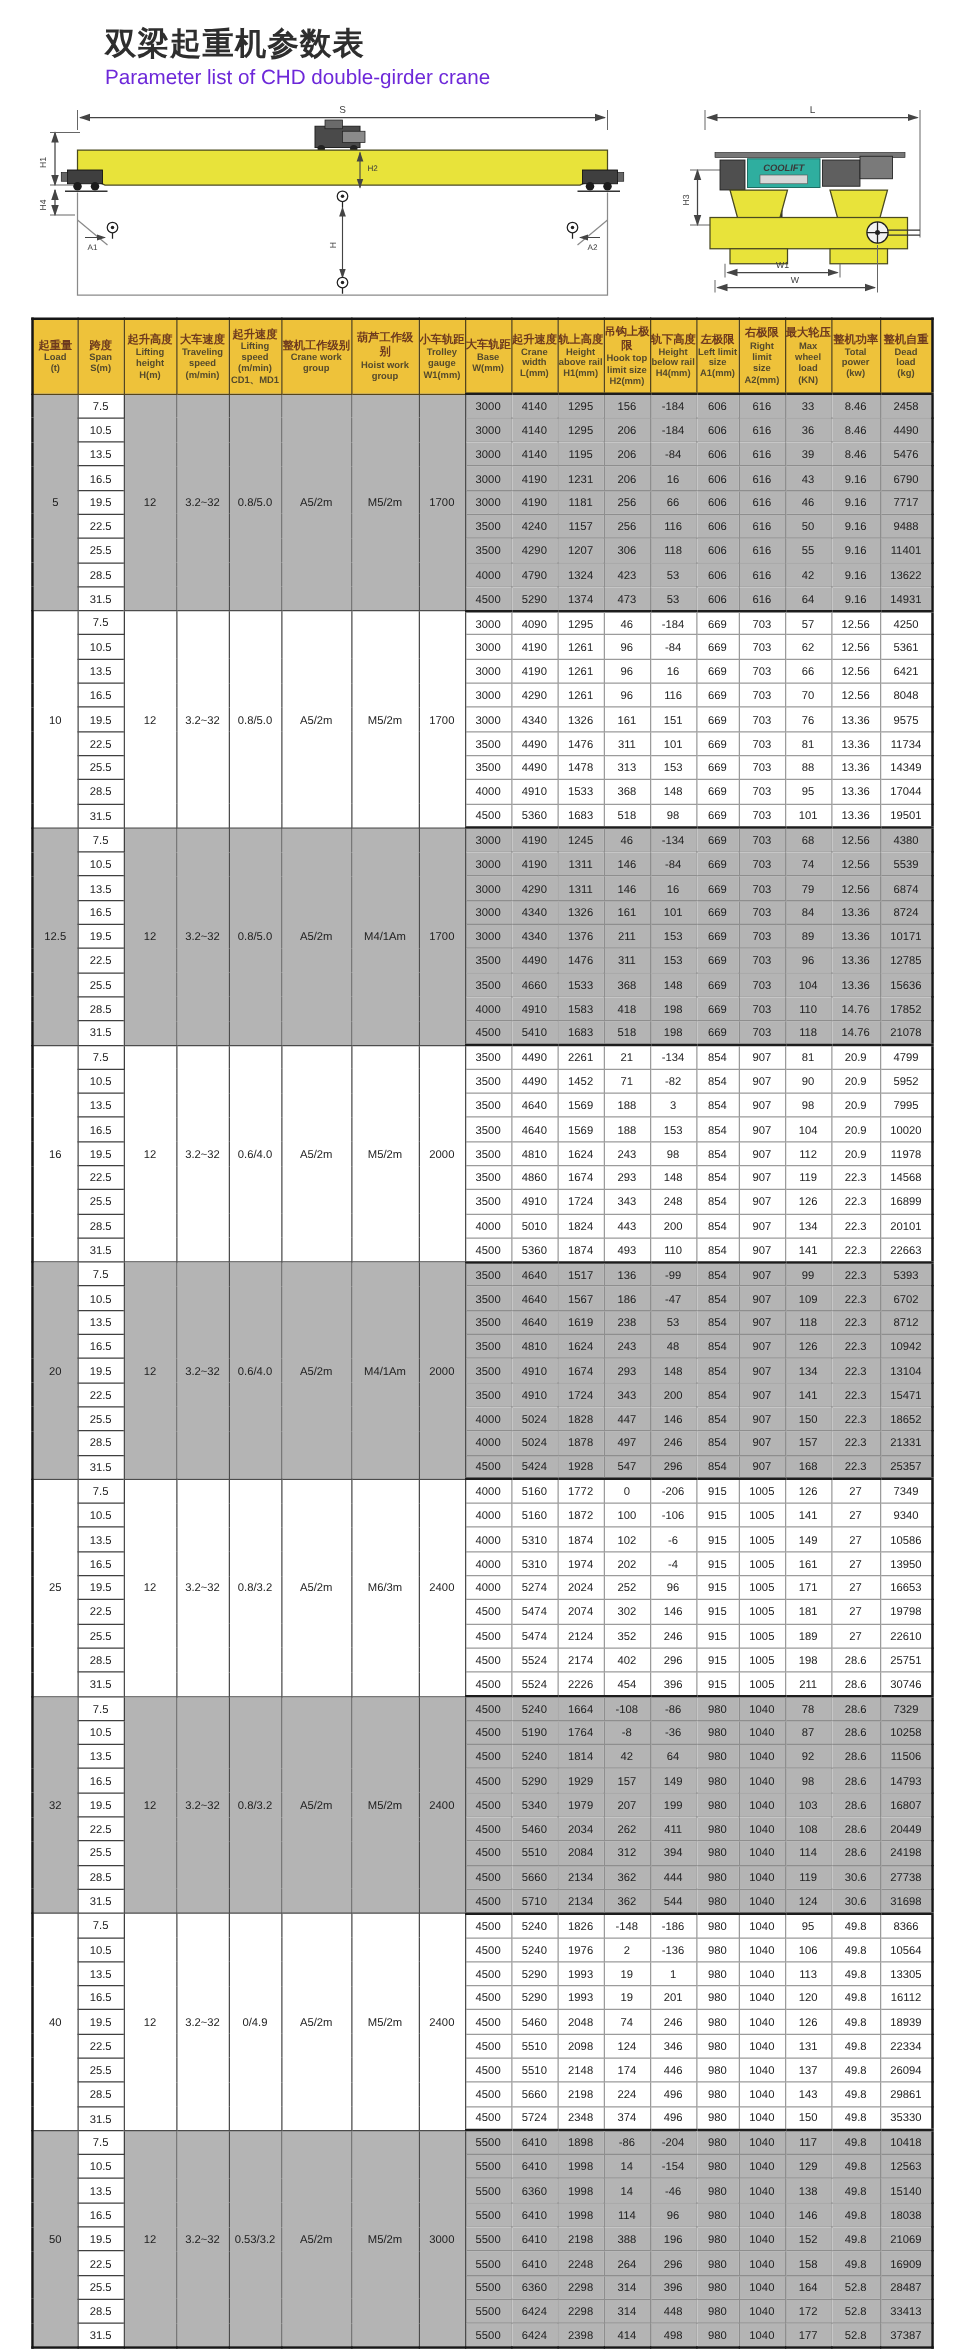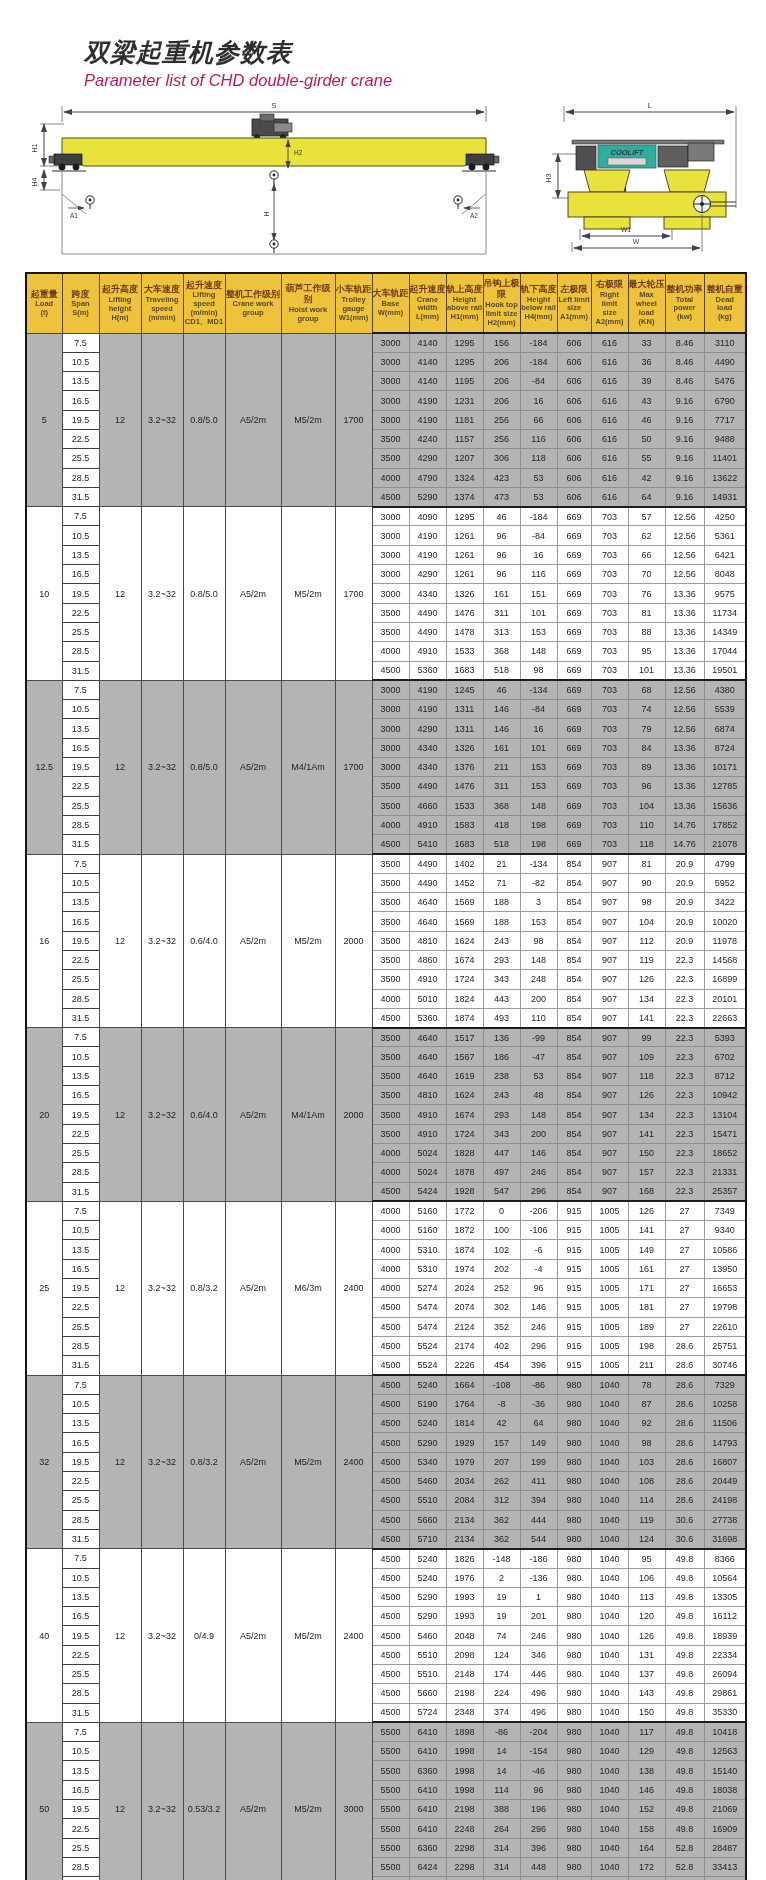--- a/index.html
+++ b/index.html
@@ -2,23 +2,23 @@
 <html><head>
 <meta charset="utf-8">
 <style>
   * { box-sizing: border-box; margin: 0; padding: 0; }
   html,body { background:#ffffff; }
   body {
     width: 766px; height: 1880px;
     font-family: "Liberation Sans", sans-serif;
     color: #222; overflow: hidden; position: relative;
   }
-  .titleblock { padding: 36px 0 0 84px; font-style: italic; }
+  .titleblock { padding: 18px 0 0 84px; }
   .title-cn { font-size: 25px; font-weight: bold; color: #2e2e2e; letter-spacing: 1px; }
-  .title-en { font-size: 16.5px; color: #be185d; margin-top: 2px; }
+  .title-en { font-size: 16.5px; color: #6d28d9; margin-top: 2px; }
   .drawing { margin: 6px 0 0 24px; width: 730px; height: 172px; position: relative; }
   table.params {
     border-collapse: collapse; table-layout: fixed;
     width: 720px; margin: 4px 0 0 25px;
     border: 2px solid #161616;
   }
   table.params th {
     background: #eec23a; border: 1px solid #55451c;
     height: 60px; vertical-align: middle; text-align: center; padding: 1px 0;
   }
@@ -333,21 +333,21 @@
         <td class="group" rowspan="9">1700</td>
         <td class="val">3000</td>
         <td class="val">4140</td>
         <td class="val">1295</td>
         <td class="val">156</td>
         <td class="val">-184</td>
         <td class="val">606</td>
         <td class="val">616</td>
         <td class="val">33</td>
         <td class="val">8.46</td>
-        <td class="val">3110</td>
+        <td class="val">2458</td>
       </tr>
       <tr class="shaded">
         <td class="spancell">10.5</td>
         <td class="val">3000</td>
         <td class="val">4140</td>
         <td class="val">1295</td>
         <td class="val">206</td>
         <td class="val">-184</td>
         <td class="val">606</td>
         <td class="val">616</td>
@@ -698,21 +698,21 @@
         <td class="group" rowspan="9">16</td>
         <td class="spancell">7.5</td>
         <td class="group" rowspan="9">12</td>
         <td class="group" rowspan="9">3.2~32</td>
         <td class="group" rowspan="9">0.6/4.0</td>
         <td class="group" rowspan="9">A5/2m</td>
         <td class="group" rowspan="9">M5/2m</td>
         <td class="group" rowspan="9">2000</td>
         <td class="val">3500</td>
         <td class="val">4490</td>
-        <td class="val">1402</td>
+        <td class="val">2261</td>
         <td class="val">21</td>
         <td class="val">-134</td>
         <td class="val">854</td>
         <td class="val">907</td>
         <td class="val">81</td>
         <td class="val">20.9</td>
         <td class="val">4799</td>
       </tr>
       <tr>
         <td class="spancell">10.5</td>
@@ -731,21 +731,21 @@
         <td class="spancell">13.5</td>
         <td class="val">3500</td>
         <td class="val">4640</td>
         <td class="val">1569</td>
         <td class="val">188</td>
         <td class="val">3</td>
         <td class="val">854</td>
         <td class="val">907</td>
         <td class="val">98</td>
         <td class="val">20.9</td>
-        <td class="val">3422</td>
+        <td class="val">7995</td>
       </tr>
       <tr>
         <td class="spancell">16.5</td>
         <td class="val">3500</td>
         <td class="val">4640</td>
         <td class="val">1569</td>
         <td class="val">188</td>
         <td class="val">153</td>
         <td class="val">854</td>
         <td class="val">907</td>

